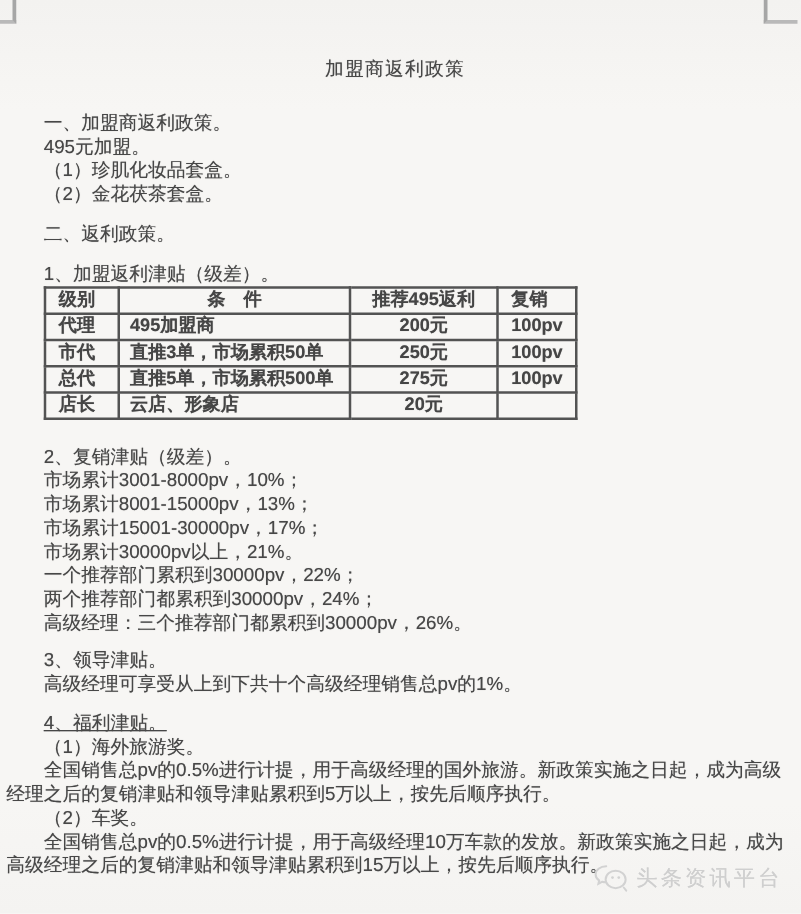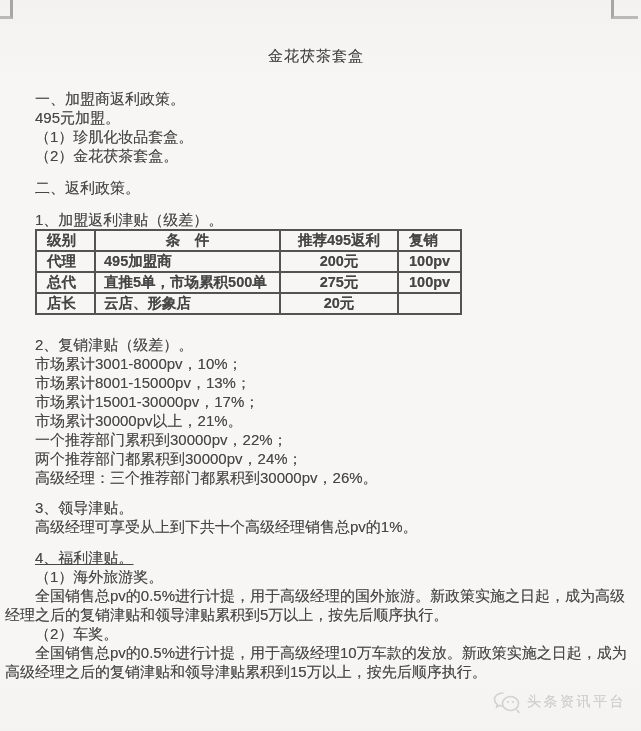--- a/index.html
+++ b/index.html
@@ -63,37 +63,37 @@
     position: absolute; top: 0; right: 3px;
     width: 24px; height: 16px;
     border-left: 3px solid #a6a6a6;
     border-bottom: 3px solid #b9b9b9;
   }
   .watermark {
     position: absolute;
     top: 690px; right: 15px;
     display: flex; align-items: center; gap: 5px;
     color: #cfcfcf;
-    font-size: 14px;
+    font-size: 17px;
     letter-spacing: 2.5px;
     text-shadow: 0 0 0.5px rgba(205,205,205,0.8);
     user-select: none;
     justify-content: center;
   }
   .watermark svg { display: block; }
 </style>
 </head>
 <body>
 
 <div class="corner-tl"></div>
 <div class="corner-tr"></div>
 
 <div class="doc">
 
-  <div class="title">金花茯茶套盒</div>
+  <div class="title">加盟商返利政策</div>
 
   <div class="heading">一、加盟商返利政策。</div>
   <div class="line">495元加盟。</div>
   <div class="line">（1）珍肌化妆品套盒。</div>
   <div class="line">（2）金花茯茶套盒。</div>
 
   <div class="heading gap-lg">二、返利政策。</div>
 
   <div class="heading gap-lg">1、加盟返利津贴（级差）。</div>
 
@@ -108,20 +108,26 @@
         <tr>
       <th class="cell-left">级别</th>
       <th class="cell-center">条　件</th>
       <th class="cell-center">推荐495返利</th>
       <th class="cell-left">复销</th>
     </tr>
     <tr>
       <td class="cell-left">代理</td>
       <td class="cell-left2">495加盟商</td>
       <td class="cell-center">200元</td>
+      <td class="cell-left">100pv</td>
+    </tr>
+    <tr>
+      <td class="cell-left">市代</td>
+      <td class="cell-left2">直推3单，市场累积50单</td>
+      <td class="cell-center">250元</td>
       <td class="cell-left">100pv</td>
     </tr>
     <tr>
       <td class="cell-left">总代</td>
       <td class="cell-left2">直推5单，市场累积500单</td>
       <td class="cell-center">275元</td>
       <td class="cell-left">100pv</td>
     </tr>
     <tr>
       <td class="cell-left">店长</td>

